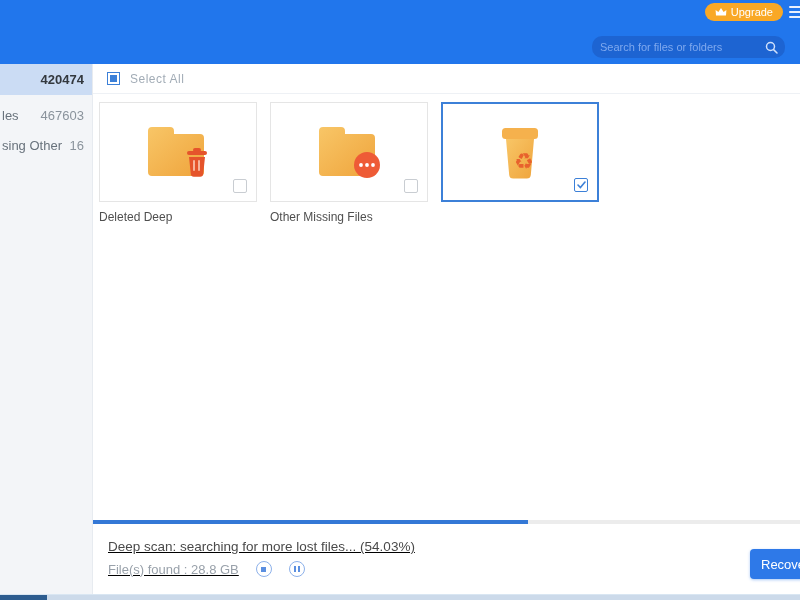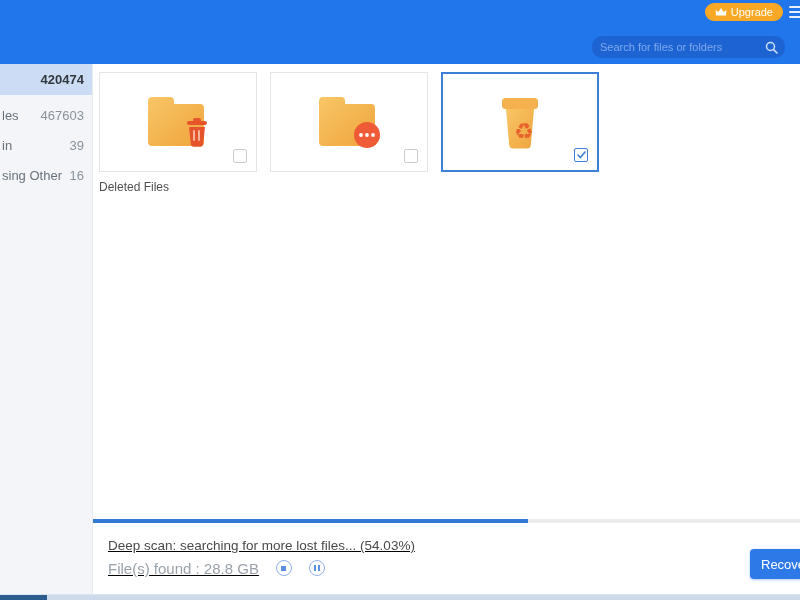--- a/index.html
+++ b/index.html
@@ -46,21 +46,21 @@
              border-radius:2px; background:#fff; display:flex; align-items:center; justify-content:center; cursor:pointer; }
   .card-cb.checked { border-color:#3c80d8; }
   .cardlabel { margin-top:8px; font-size:12px; color:#4f4f4f; }
 
   
   .footer { margin-top:auto;text-decoration:underline; }
   .progress { height:4px; background:#ececec; }
   .progress .fill { width:61.5%; height:100%; background:#3478d6; }
   .finfo { position:relative; padding:15px 0 17px 15px; }
   .statusline { font-size:13.5px; color:#4a4a4a; margin-bottom:7px; }
-  .foundrow { display:flex; gap:17px; font-size:15px; color:#99a1aa; }
+  .foundrow { display:flex; align-items:center; gap:17px; font-size:13px; color:#99a1aa; }
   .ctrl { width:16px; height:16px; border-radius:50%; border:1px solid #8db1ea; background:#fff;
           display:flex; align-items:center; justify-content:center; padding:0; cursor:pointer; }
   .ctrl .sq { width:5px; height:5px; background:#5b8fe0; }
   .ctrl .bars { display:flex; gap:2px; }
   .ctrl .bars b { width:2px; height:6px; background:#5b8fe0; }
   .recover { position:absolute; right:-55px; bottom:15px; width:105px; height:30px; background:#2e79e8;
              color:#fff; border:none; border-radius:4px; font-size:13px; font-family:inherit;
              text-align:left; padding-left:11px; cursor:pointer; box-shadow:0 1px 3px rgba(46,121,232,.4); }
 
   .winbottom { flex:0 0 6px; border-top:1px solid #d9e6f2; background:#ccdaea; position:relative; }
@@ -101,31 +101,33 @@
     <div class="side">
       <div class="srow sel">
         <span></span>
         <span class="cnt">420474</span>
       </div>
       <div class="srow first-plain">
         <span>les</span>
         <span class="cnt">467603</span>
       </div>
       <div class="srow">
-        <span>in</span>
-        <span class="cnt">39</span>
-      </div>
-      <div class="srow">
         <span>sing Other</span>
         <span class="cnt">16</span>
       </div>
     </div>
 
     <div class="main">
 
+      <div class="selrow">
+        <span class="cb">
+            <span class="inner"></span>
+          </span>
+        <span class="sel-label">Select All</span>
+      </div>
 
       <div class="cards">
 
         <div class="cardwrap">
           <div class="card">
             <span class="icon">
               <svg width="76" height="62" viewBox="0 0 76 62">
                 <defs>
                   <linearGradient id="gf1" x1="0" y1="0" x2="1" y2="1">
                     <stop offset="0" stop-color="#f8c667"></stop>
@@ -137,21 +139,21 @@
                   <rect x="53" y="27" width="8" height="4" rx="2" fill="#e5542b"></rect>
                   <rect x="47" y="30" width="20" height="4" rx="2" fill="#e5542b"></rect>
                   <path d="M49,36 h16 l-1.8,17 a3,3 0 0 1 -3,2.7 h-6.4 a3,3 0 0 1 -3,-2.7 Z" fill="#e5542b"></path>
                   <rect x="53" y="39" width="2" height="11" rx="1" fill="#f7b49a"></rect>
                   <rect x="58" y="39" width="2" height="11" rx="1" fill="#f7b49a"></rect>
                 </g>
               </svg>
             </span>
             <span class="card-cb"></span>
           </div>
-          <div class="cardlabel">Deleted Files</div>
+          <div class="cardlabel">Deleted Deep</div>
         </div>
 
         <div class="cardwrap">
           <div class="card">
             <span class="icon">
               <svg width="76" height="62" viewBox="0 0 76 62">
                 <defs>
                   <linearGradient id="gf2" x1="0" y1="0" x2="1" y2="1">
                     <stop offset="0" stop-color="#f8c667"></stop>
                       <stop offset="1" stop-color="#efa43c"></stop>
@@ -159,20 +161,21 @@
                 </defs>
                 <path d="M8,10 a4,4 0 0 1 4,-4 h18 a4,4 0 0 1 4,4 v3 h26 a4,4 0 0 1 4,4 v34 a4,4 0 0 1 -4,4 h-48 a4,4 0 0 1 -4,-4 Z" fill="url(#gf2)"></path>
                 <circle cx="56" cy="44" r="13" fill="#ee5b36"></circle>
                 <circle cx="50" cy="44" r="1.9" fill="#ffffff"></circle>
                 <circle cx="56" cy="44" r="1.9" fill="#ffffff"></circle>
                 <circle cx="62" cy="44" r="1.9" fill="#ffffff"></circle>
               </svg>
             </span>
             <span class="card-cb"></span>
           </div>
+          <div class="cardlabel">Other Missing Files</div>
         </div>
 
         <div class="cardwrap">
           <div class="card selected">
             <span class="icon">
               <svg width="64" height="64" viewBox="0 0 64 64">
                 <defs>
                   <linearGradient id="gf3" x1="0" y1="0" x2="1" y2="1">
                     <stop offset="0" stop-color="#f8c667"></stop>
                       <stop offset="1" stop-color="#efa43c"></stop>

